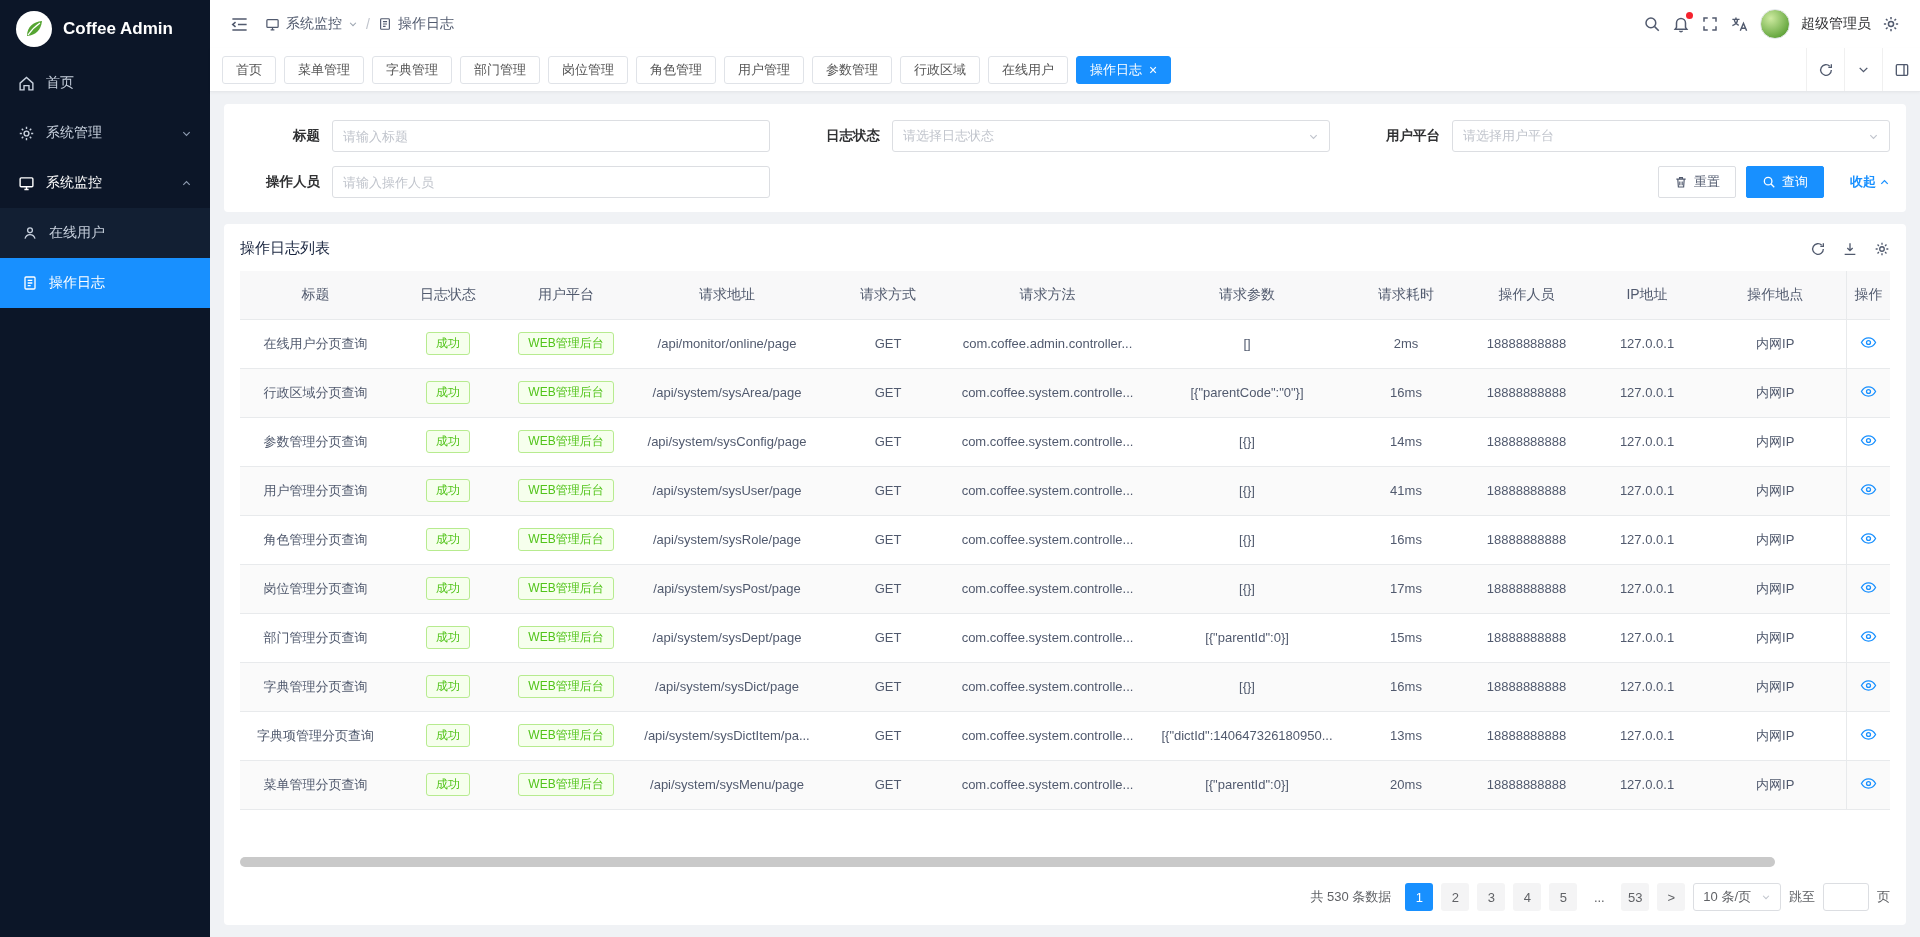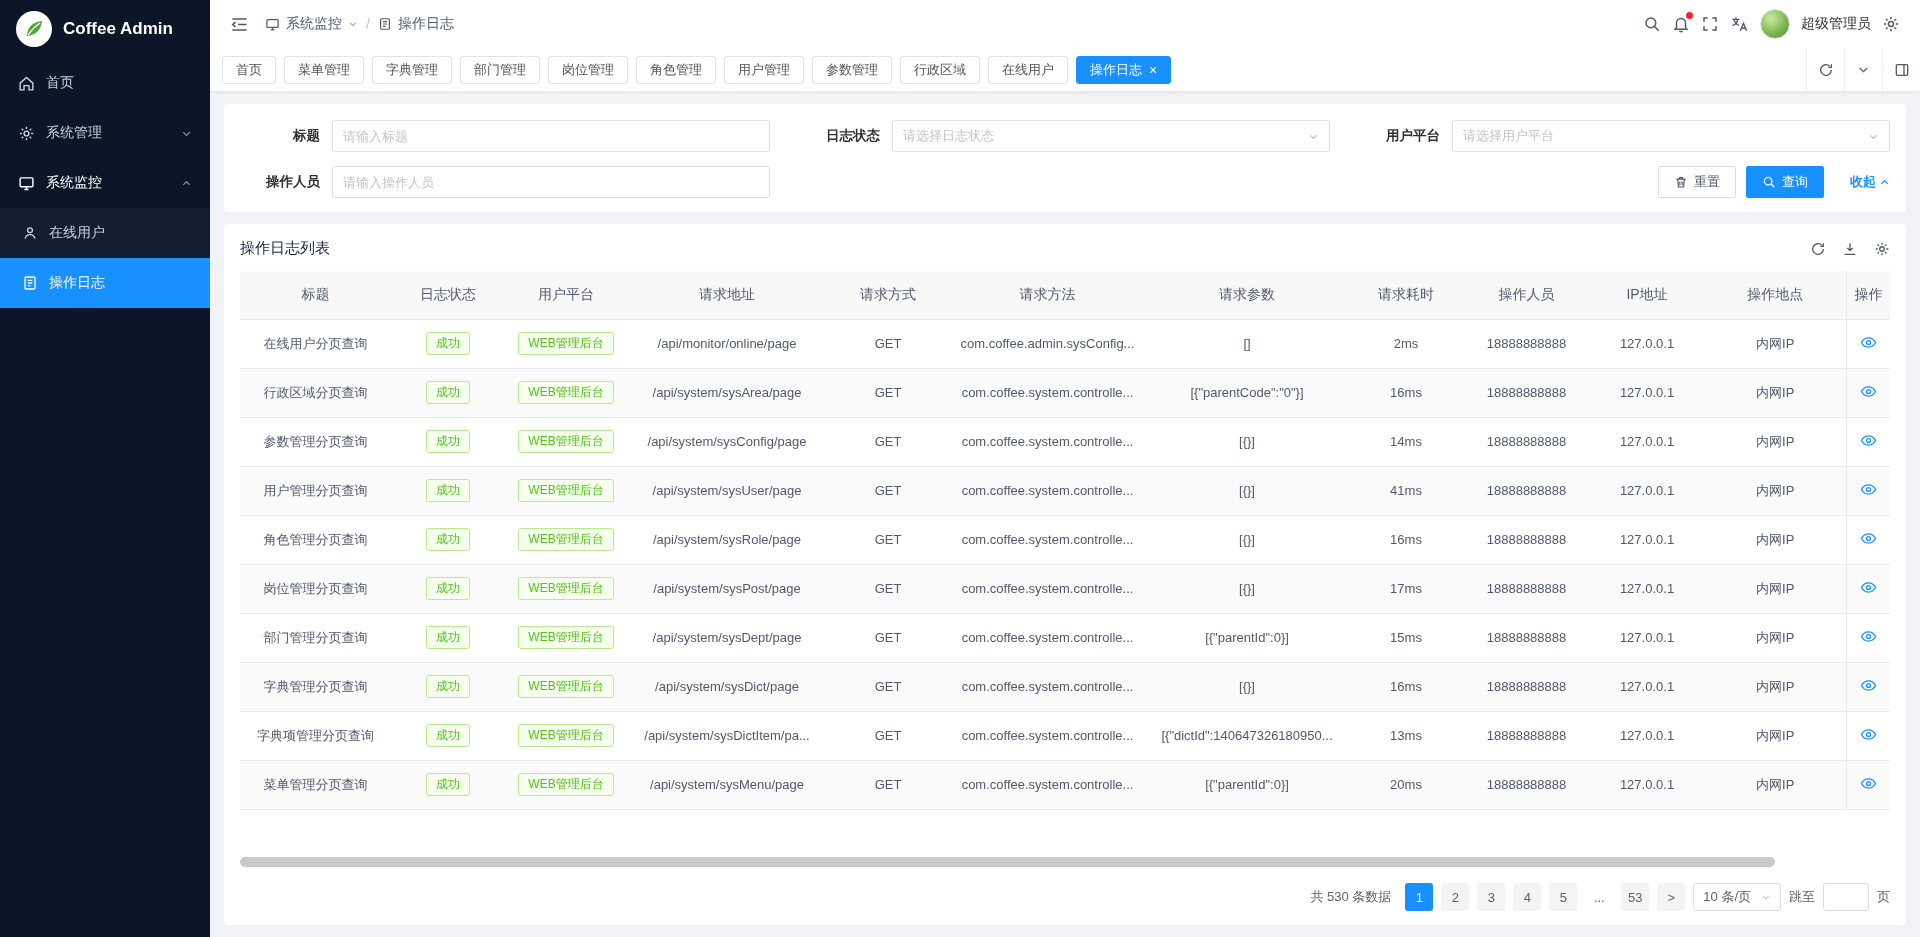--- a/index.html
+++ b/index.html
@@ -386,21 +386,21 @@
                   <th class="op-col">操作</th>
                 </tr>
               </thead>
             <tbody>
                 <tr>
                   <td>在线用户分页查询</td>
                   <td><span class="badge-green">成功</span></td>
                   <td><span class="badge-green">WEB管理后台</span></td>
                   <td>/api/monitor/online/page</td>
                   <td>GET</td>
-                  <td>com.coffee.admin.sysConfig...</td>
+                  <td>com.coffee.admin.controller...</td>
                   <td>[]</td>
                   <td>2ms</td>
                   <td>18888888888</td>
                   <td>127.0.0.1</td>
                   <td>内网IP</td>
                   <td class="op-col"><span class="eye-btn">
                       <svg width="17" height="17" viewBox="0 0 24 24" fill="none" stroke="currentColor" stroke-width="1.8">
                         <path d="M2 12s3.6-6.5 10-6.5S22 12 22 12s-3.6 6.5-10 6.5S2 12 2 12z"></path>
                         <circle cx="12" cy="12" r="2.8"></circle>
                       </svg>

